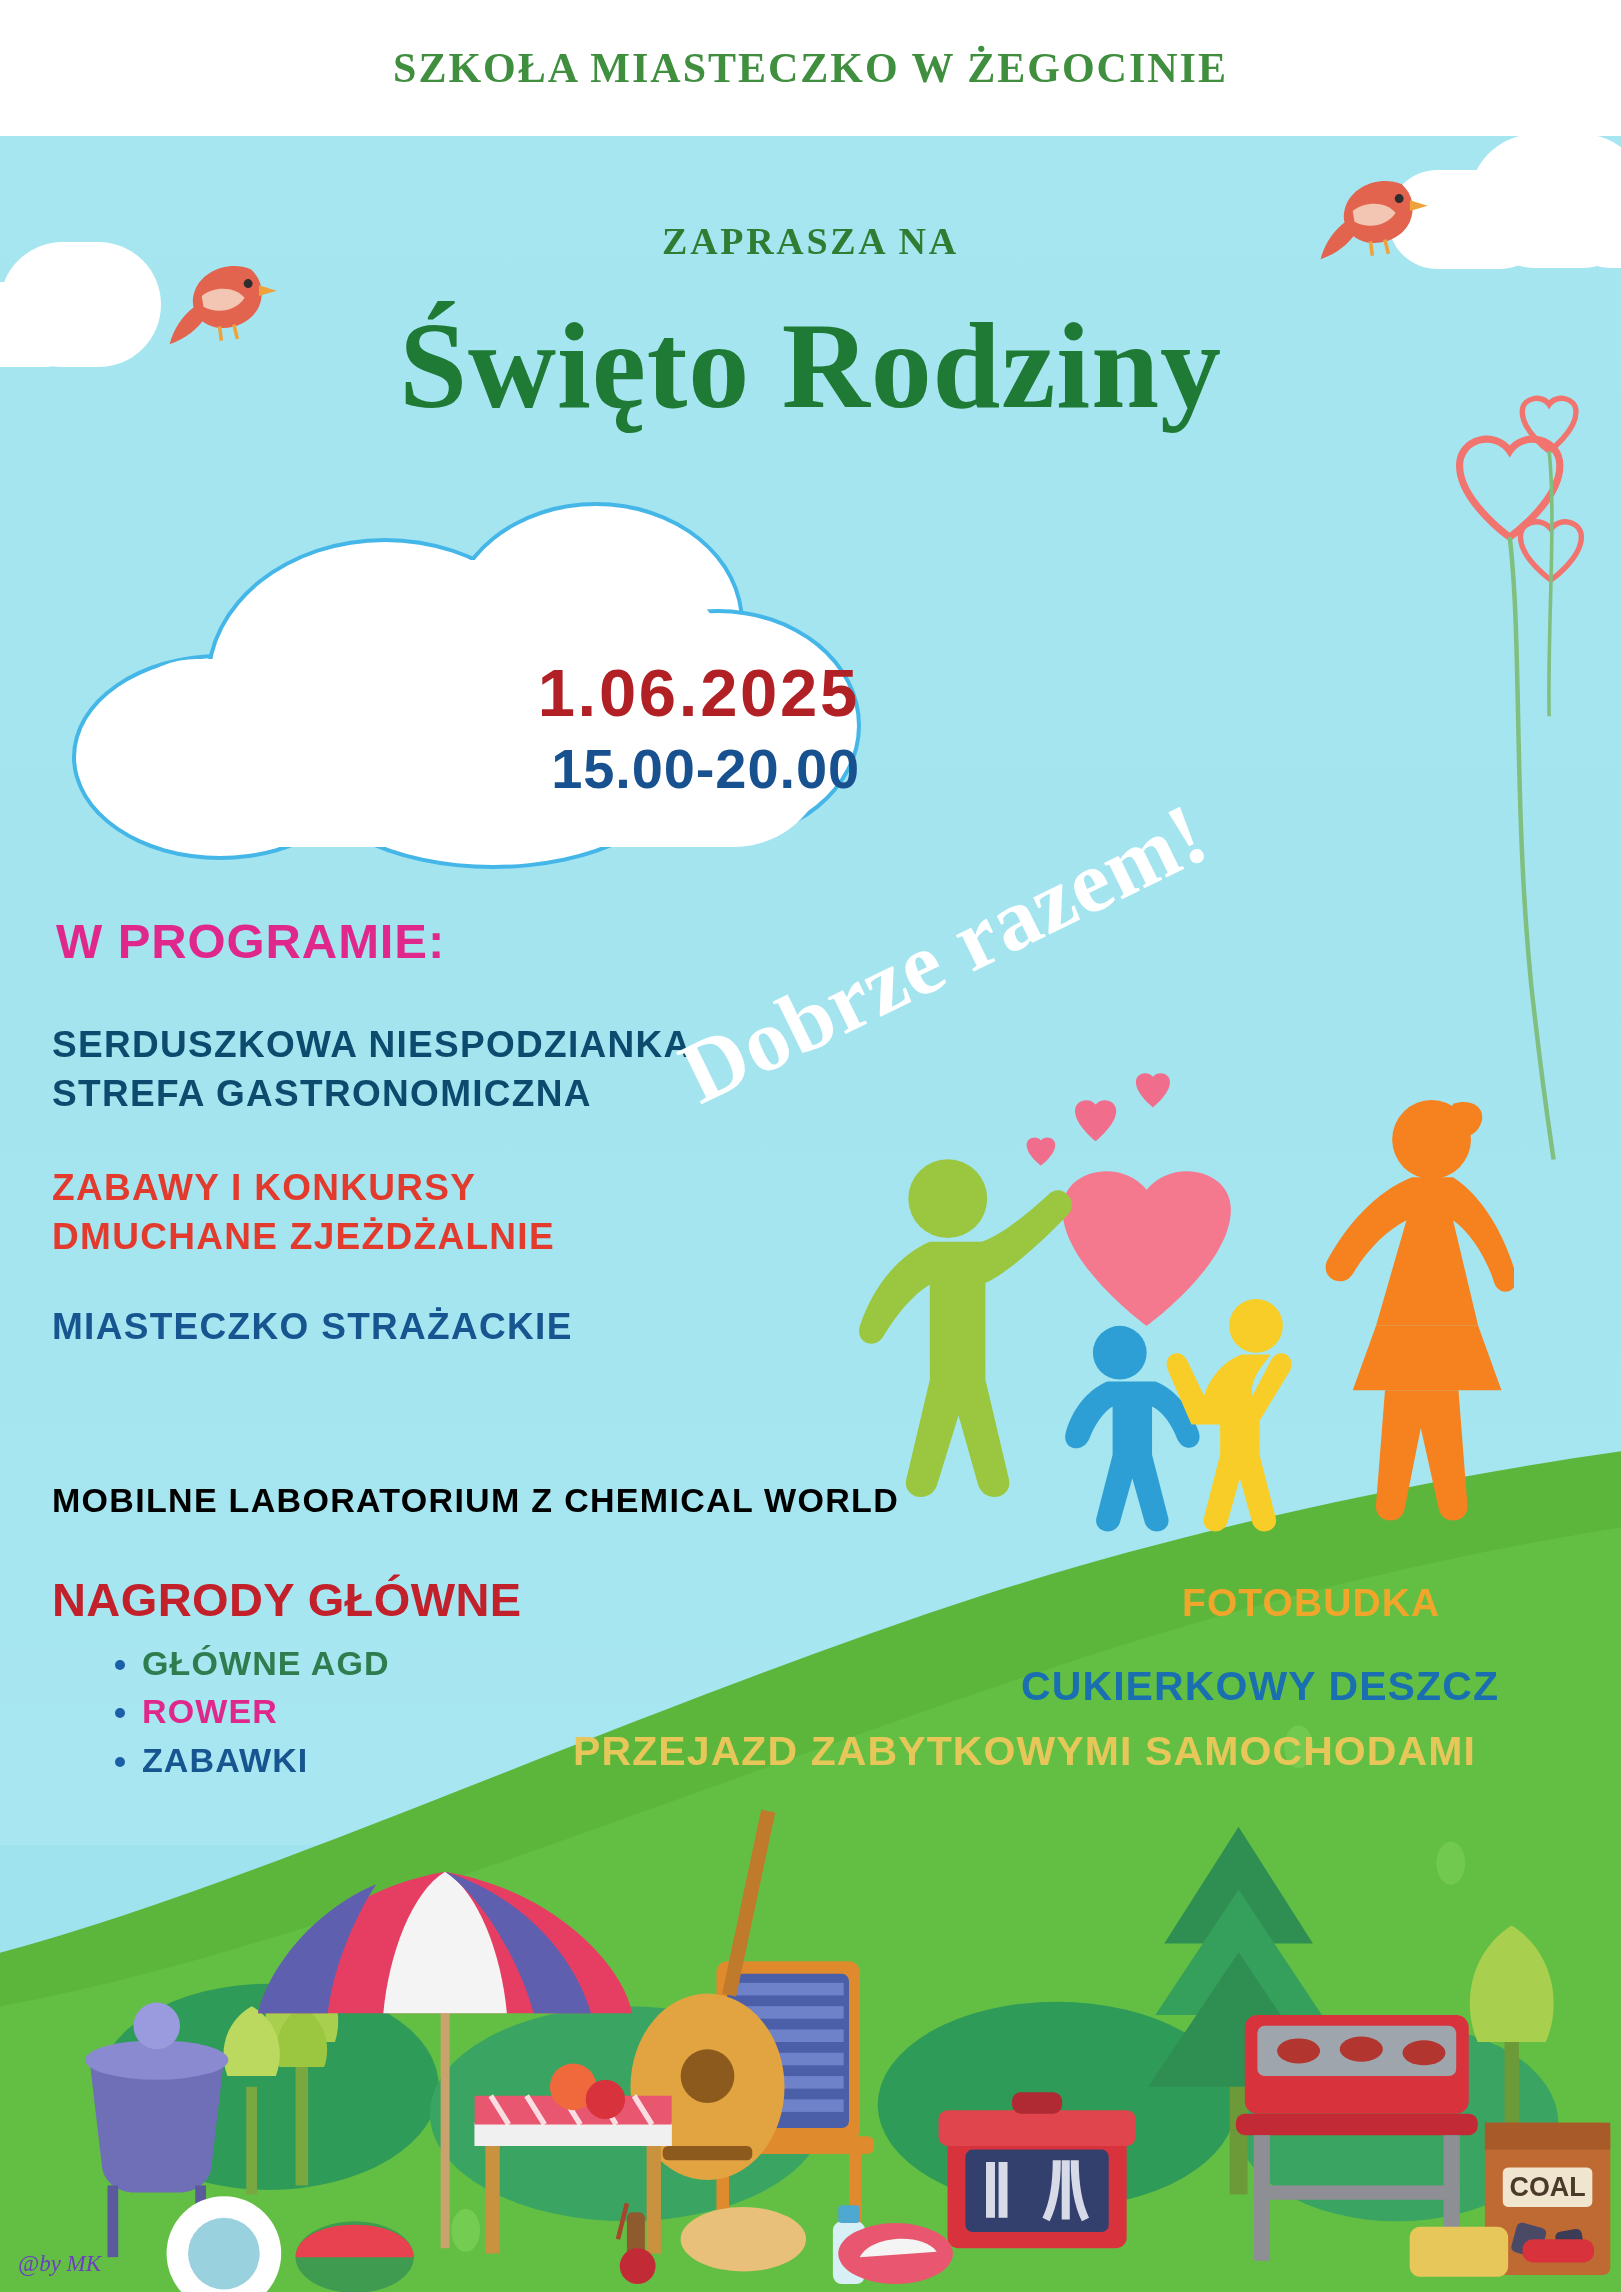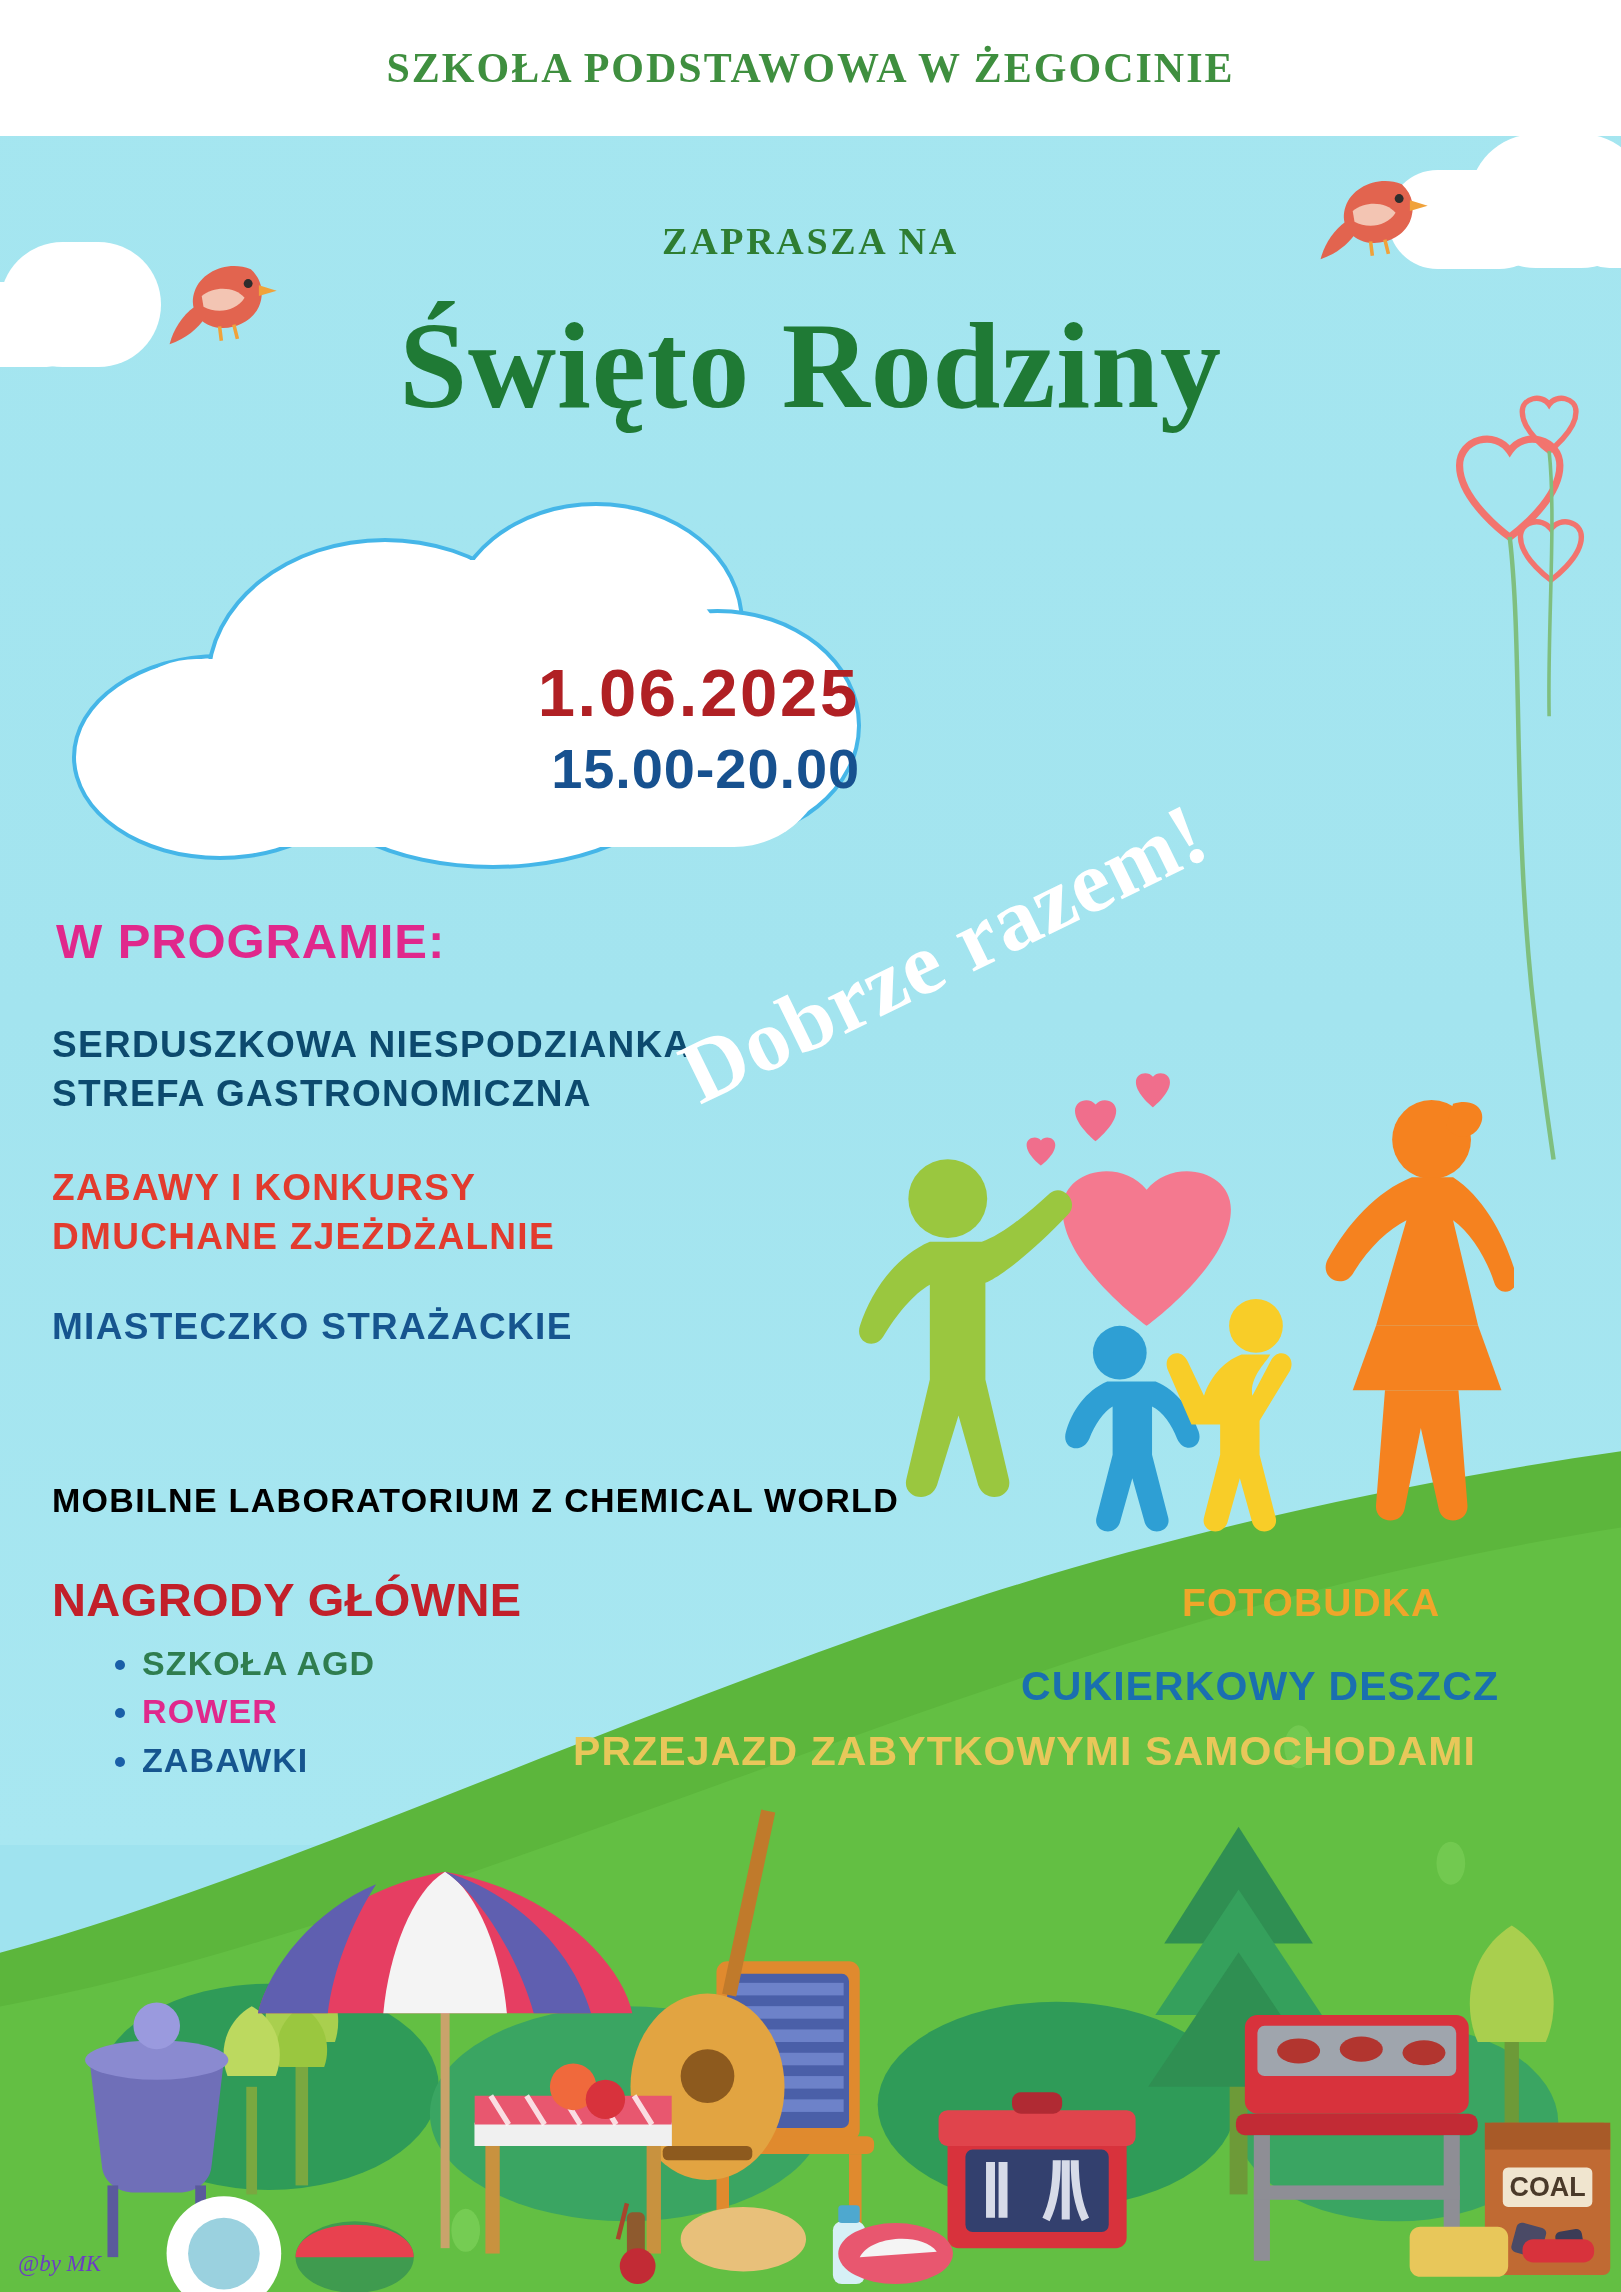--- a/index.html
+++ b/index.html
@@ -288,21 +288,21 @@
     <path d="M0,1080 L0,700 C300,620 700,430 1100,300 C1350,220 1600,170 1810,140 L1810,1080 Z" fill="#5cb63c"></path>
     <path d="M0,1080 L0,760 C330,700 760,520 1150,390 C1400,305 1620,255 1810,225 L1810,1080 Z" fill="#66c245" opacity="0.75"></path>
     <ellipse cx="250" cy="930" rx="18" ry="26" fill="#7dd15a" opacity="0.7"></ellipse>
     <ellipse cx="520" cy="1010" rx="16" ry="24" fill="#7dd15a" opacity="0.7"></ellipse>
     <ellipse cx="1450" cy="470" rx="16" ry="24" fill="#7dd15a" opacity="0.6"></ellipse>
     <ellipse cx="1620" cy="600" rx="16" ry="24" fill="#7dd15a" opacity="0.6"></ellipse>
   </svg>
 
   <div class="band-top-strip"></div>
   <div class="header-band">
-    <div class="school-name">SZKOŁA PODSTAWOWA W ŻEGOCINIE</div>
+    <div class="school-name">SZKOŁA MIASTECZKO W ŻEGOCINIE</div>
   </div>
 
   <svg class="bird-left" viewBox="0 0 140 110">
     <path d="M95,20 C70,10 40,22 32,45 C26,62 34,78 52,84 C72,90 96,80 104,62 C110,48 108,32 95,20 Z" fill="#e2644f"></path>
     <path d="M40,50 C55,38 78,40 88,52 C78,68 56,70 42,62 Z" fill="#f3c5b3"></path>
     <circle cx="92" cy="36" r="5" fill="#2d2d2d"></circle>
     <path d="M104,38 L124,44 L104,50 Z" fill="#f0a23a"></path>
     <path d="M32,62 C18,72 8,88 4,104 C22,98 36,86 44,74 Z" fill="#e2644f"></path>
     <path d="M60,84 L62,100 M76,82 L80,98" stroke="#f0a23a" stroke-width="4" fill="none"></path>
   </svg>
@@ -354,21 +354,21 @@
   </div>
 
   <div class="prog-block prog-blue">
     <div>MIASTECZKO STRAŻACKIE</div>
   </div>
 
   <div class="prog-block prog-lab">MOBILNE LABORATORIUM Z CHEMICAL WORLD</div>
 
   <div class="prizes-heading">NAGRODY GŁÓWNE</div>
   <ul class="prizes-list">
-    <li class="prize-1">SZKOŁA AGD</li>
+    <li class="prize-1">GŁÓWNE AGD</li>
     <li class="prize-2">ROWER</li>
     <li class="prize-3">ZABAWKI</li>
   </ul>
 
   <div class="attr attr-1">FOTOBUDKA</div>
   <div class="attr attr-2">CUKIERKOWY DESZCZ</div>
   <div class="attr attr-3">PRZEJAZD ZABYTKOWYMI SAMOCHODAMI</div>
 
   <div class="banner">Dobrze razem!</div>
 

